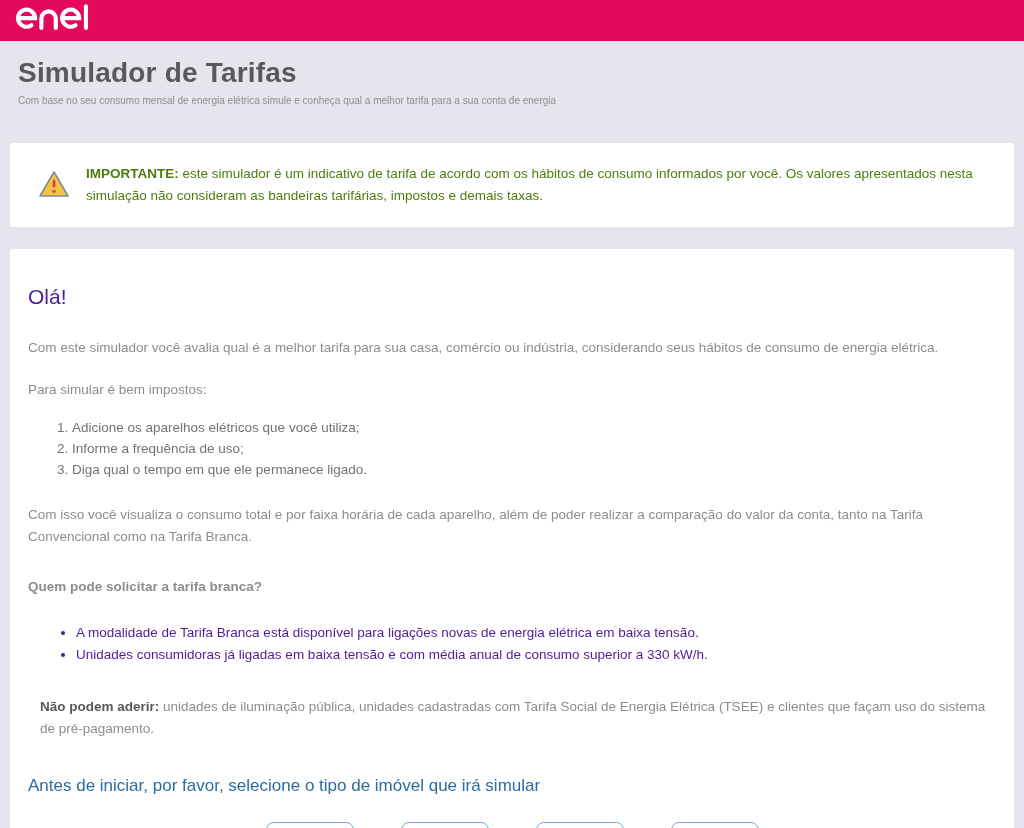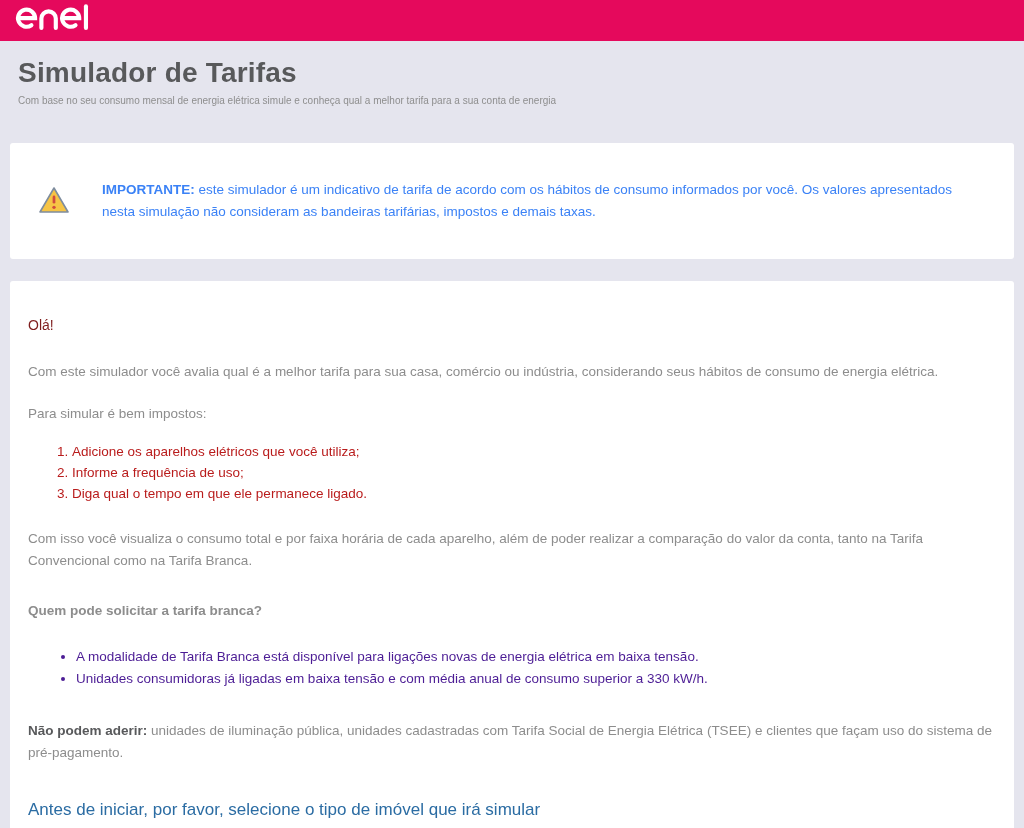--- a/index.html
+++ b/index.html
@@ -26,37 +26,37 @@
   .card {
     background:#FFFFFF; margin:0 10px; border-radius:3px;
   }
   
   .warning-card {
     margin-top:37px; padding:20px 28px;
     display:flex; align-items:center; gap:16px;
   }
   .warning-card .warn-icon { flex:0 0 auto; margin-top:1px; }
   .warning-card p {
-    margin:16px; color:#3b82f6; font-size:13.5px; line-height:22px;
+    margin:0; color:#4d7c0f; font-size:13.5px; line-height:22px;
   }
   .warning-card strong { font-weight:bold; }
 
   
   .main-card { margin-top:22px; padding:18px 18px 2px 18px; min-height:578px; }
   .main-card h2 {
-    margin:18px 0 0 0; font-size:14px; font-weight:400; color:#7f1d1d;
+    margin:18px 0 0 0; font-size:21px; font-weight:400; color:#4c1d95;
   }
   .main-card p { color:#8D8D8D; font-size:13.5px; line-height:22px; margin:20px 0 0 0; }
   .main-card p.mt28 { margin-top:28px; }
   .main-card p.mt24 { margin-top:24px; }
-  .main-card p.mt30 { margin-top:30px; }
+  .main-card p.mt30 { margin-top:30px;margin-left:12px; }
   .dark-strong { color:#58595B; font-weight:bold; }
   .question { color:#58595B; font-weight:bold; }
 
-  ol.steps { margin:16px 0 16px 0; padding-left:44px; color:#b91c1c; font-size:13.5px; }
+  ol.steps { margin:16px 0 16px 0; padding-left:44px; color:#737373; font-size:13.5px; }
   ol.steps li { line-height:21px; }
   ul.bullets { margin:24px 0 0 0; padding-left:48px; color:#4c1d95; font-size:13.5px; }
   ul.bullets li { line-height:22px; }
 
   .select-prompt {
     margin:34px 0 0 0 !important; 
     color:#2B6CA3 !important; font-size:17px !important; line-height:24px !important;
   }
   .property-buttons {
     margin-top:24px; display:flex; justify-content:center; gap:47px;

